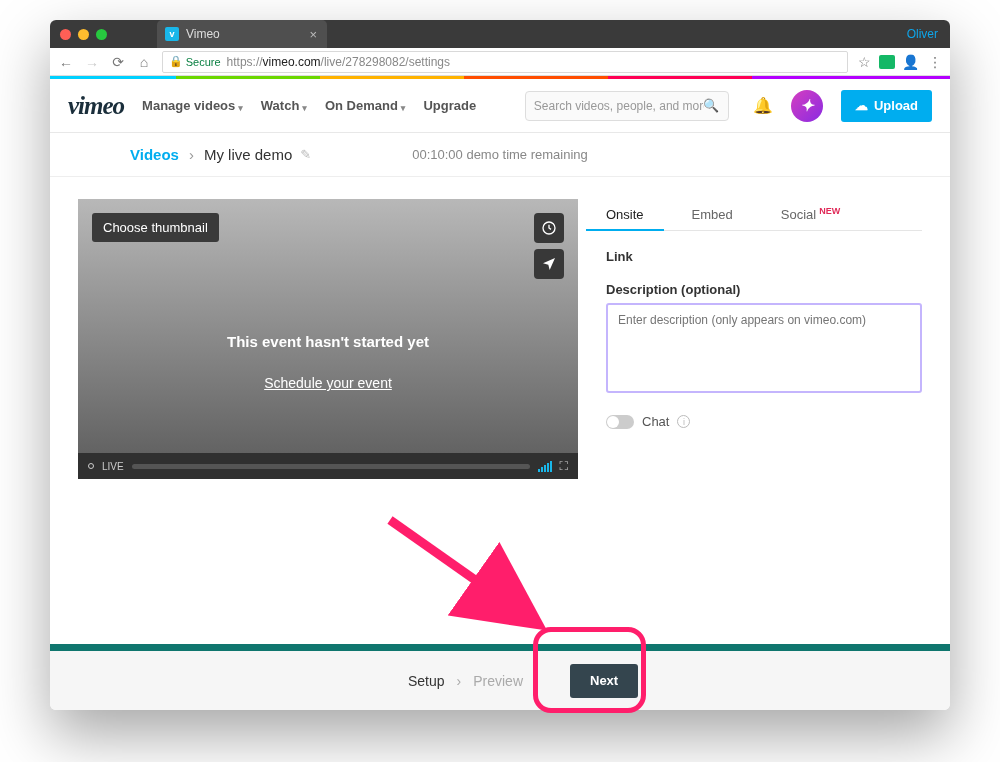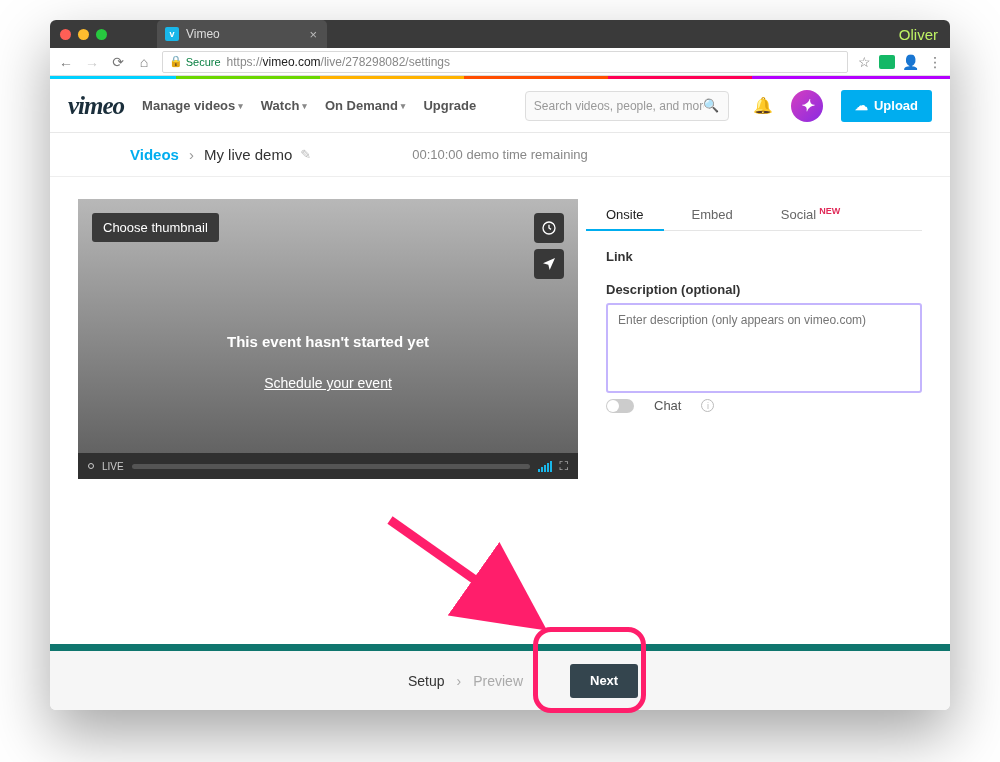--- a/index.html
+++ b/index.html
@@ -7,33 +7,33 @@
 .shadow-wrap { position: absolute; top: 20px; left: 50px; width: 900px; height: 690px; box-shadow: 0 25px 60px rgba(0,0,0,0.35); border-radius: 6px; overflow: hidden; background: #fff; }
 .titlebar { height: 28px; background: #3a3a3a; display: flex; align-items: center; padding: 0 10px; position: relative; }
 .win-dots { display: flex; gap: 7px; }
 .win-dot { width: 11px; height: 11px; border-radius: 50%; }
 .dot-red { background: #ff5f56; }
 .dot-yellow { background: #ffbd2e; }
 .dot-green { background: #27c93f; }
 .tab { margin-left: 50px; display: flex; align-items: center; background: #4f4f4f; height: 28px; padding: 0 10px 0 8px; border-top-left-radius: 5px; border-top-right-radius: 5px; color: #ddd; font-size: 12px; gap: 7px; min-width: 170px; }
 .tab-favicon { width: 14px; height: 14px; background: #19b7ea; border-radius: 2px; display: flex; align-items: center; justify-content: center; color: #fff; font-size: 9px; font-weight: bold; }
 .tab-close { color: #bbb; font-size: 13px; margin-left: auto; }
-.titlebar-user { position: absolute; right: 12px; color: #bef264; font-size: 15px; }
+.titlebar-user { position: absolute; right: 12px; color: #0ea5e9; font-size: 12px; }
 .addrbar { height: 28px; background: #fff; border-bottom: 1px solid #ddd; display: flex; align-items: center; padding: 0 8px; gap: 10px; font-size: 14px; color: #555; }
 .nav-arrow { width: 16px; text-align: center; color: #777; }
 .omnibox { flex: 1; display: flex; align-items: center; gap: 6px; border: 1px solid #d9d9d9; border-radius: 2px; height: 22px; padding: 0 6px; font-size: 12px; }
 .https-lock { color: #0b8043; font-size: 11px; display: flex; align-items: center; gap: 3px; }
 .url-text { color: #555; font-size: 12px; }
 .addrbar-right { display: flex; align-items: center; gap: 8px; color: #777; }
 .ext-box { width: 16px; height: 14px; background: #14b866; border-radius: 2px; }
 .rainbow-strip { height: 3px; background: linear-gradient(to right, #00d1ff, #00d1ff 14%, #6bd800 14%, #6bd800 30%, #ffb300 30%, #ffb300 46%, #ff4e00 46%, #ff4e00 62%, #ff0055 62%, #ff0055 78%, #b400ff 78%, #b400ff 100%); }
 .vimeo-header { height: 54px; background: #fff; border-bottom: 1px solid #e8e8e8; display: flex; align-items: center; padding: 0 18px; gap: 18px; }
 .vimeo-logo { font-family: Georgia, serif; font-weight: 900; font-style: italic; font-size: 25px; letter-spacing: -1px; color: #1a2e3b; }
 .nav-menu { display: flex; gap: 18px; font-size: 13px; color: #555; font-weight: 600; }
-.nav-item { display: flex; align-items: center; gap: 3px; cursor: pointer; }
+.nav-item { display: flex; align-items: flex-end; gap: 3px; cursor: pointer; }
 .caret-down { font-size: 9px; color: #888; }
 .search-box { display: flex; align-items: center; border: 1px solid #ddd; border-radius: 4px; height: 30px; padding: 0 8px; background: #fafafa; }
 .search-input { border: none; outline: none; background: transparent; font-size: 12px; width: 170px; color: #555; }
 .search-input::placeholder { color: #999; }
 .bell-icon { color: #aaa; font-size: 16px; margin-left: 6px; }
 .avatar { width: 32px; height: 32px; border-radius: 50%; background: linear-gradient(135deg, #d53ec0, #8a2be2); display: flex; align-items: center; justify-content: center; color: #fff; font-size: 16px; font-style: italic; font-weight: bold; }
 .upload-btn { background: #00adef; color: #fff; border: none; border-radius: 3px; height: 32px; padding: 0 14px; font-size: 13px; font-weight: 600; display: flex; align-items: center; gap: 6px; cursor: pointer; }
 .breadcrumb-row { height: 44px; display: flex; align-items: center; padding: 0 80px; font-size: 15px; border-bottom: 1px solid #eee; position: relative; }
 .bc-videos { color: #00adef; font-weight: 600; }
 .bc-sep { color: #999; margin: 0 10px; }
@@ -59,21 +59,21 @@
 .tabs { display: flex; border-bottom: 1px solid #e5e5e5; font-size: 13px; }
 .tab-item { padding: 8px 0; margin-right: 48px; color: #666; cursor: pointer; position: relative; font-weight: 500; }
 .tab-active { color: #222; }
 .tab-active::after { content: ""; position: absolute; left: -20px; right: -20px; bottom: -1px; height: 2px; background: #00adef; }
 .new-badge { color: #e02a58; font-size: 9px; font-weight: 700; position: relative; top: -5px; left: 3px; }
 .field-label { font-size: 13px; font-weight: 600; color: #333; margin-top: 18px; margin-bottom: 6px; display: block; }
 .link-row { display: flex; }
 .link-input { flex: 1; height: 34px; background: #f0f0f0; border: 1px solid #ddd; border-right: none; padding: 0 10px; font-size: 13px; color: #888; border-radius: 3px 0 0 3px; }
 .clip-btn { width: 34px; height: 34px; background: #00adef; border: none; color: #fff; display: flex; align-items: center; justify-content: center; border-radius: 0 3px 3px 0; cursor: pointer; }
 .desc-box { width: 100%; height: 90px; border: 2px solid #c4b5fd; border-radius: 3px; padding: 8px 10px; font-size: 12px; color: #999; font-family: inherit; resize: none; }
-.chat-row { display: flex; align-items: center; gap: 20px; margin-top: 1px; font-size: 13px; color: #555; }
+.chat-row { display: flex; align-items: center; gap: 8px; margin-top: 17px; font-size: 13px; color: #555; }
 .toggle { width: 28px; height: 14px; background: #ccc; border-radius: 10px; position: relative; cursor: pointer; }
 .toggle::after { content: ""; position: absolute; left: 1px; top: 1px; width: 12px; height: 12px; background: #fff; border-radius: 50%; }
 .info-circle { width: 13px; height: 13px; border: 1px solid #bbb; border-radius: 50%; color: #bbb; font-size: 9px; display: inline-flex; align-items: center; justify-content: center; }
 .footer-bar { position: absolute; bottom: 0; left: 0; right: 0; height: 66px; background: #f6f6f6; border-top: 7px solid #0f766e; display: flex; align-items: center; }
 .wizard-steps { position: absolute; left: 50%; transform: translateX(-80%); display: flex; align-items: center; gap: 12px; font-size: 14px; color: #aaa; }
 .step-active { color: #333; }
 .next-btn { position: absolute; left: 520px; background: #34454e; color: #fff; border: none; border-radius: 3px; height: 34px; padding: 0 20px; font-size: 13px; font-weight: 600; cursor: pointer; }
 .highlight-ring { position: absolute; border: 5px solid #ff1e6b; border-radius: 18px; pointer-events: none; }
 .arrow-svg { position: absolute; pointer-events: none; }
 </style>

